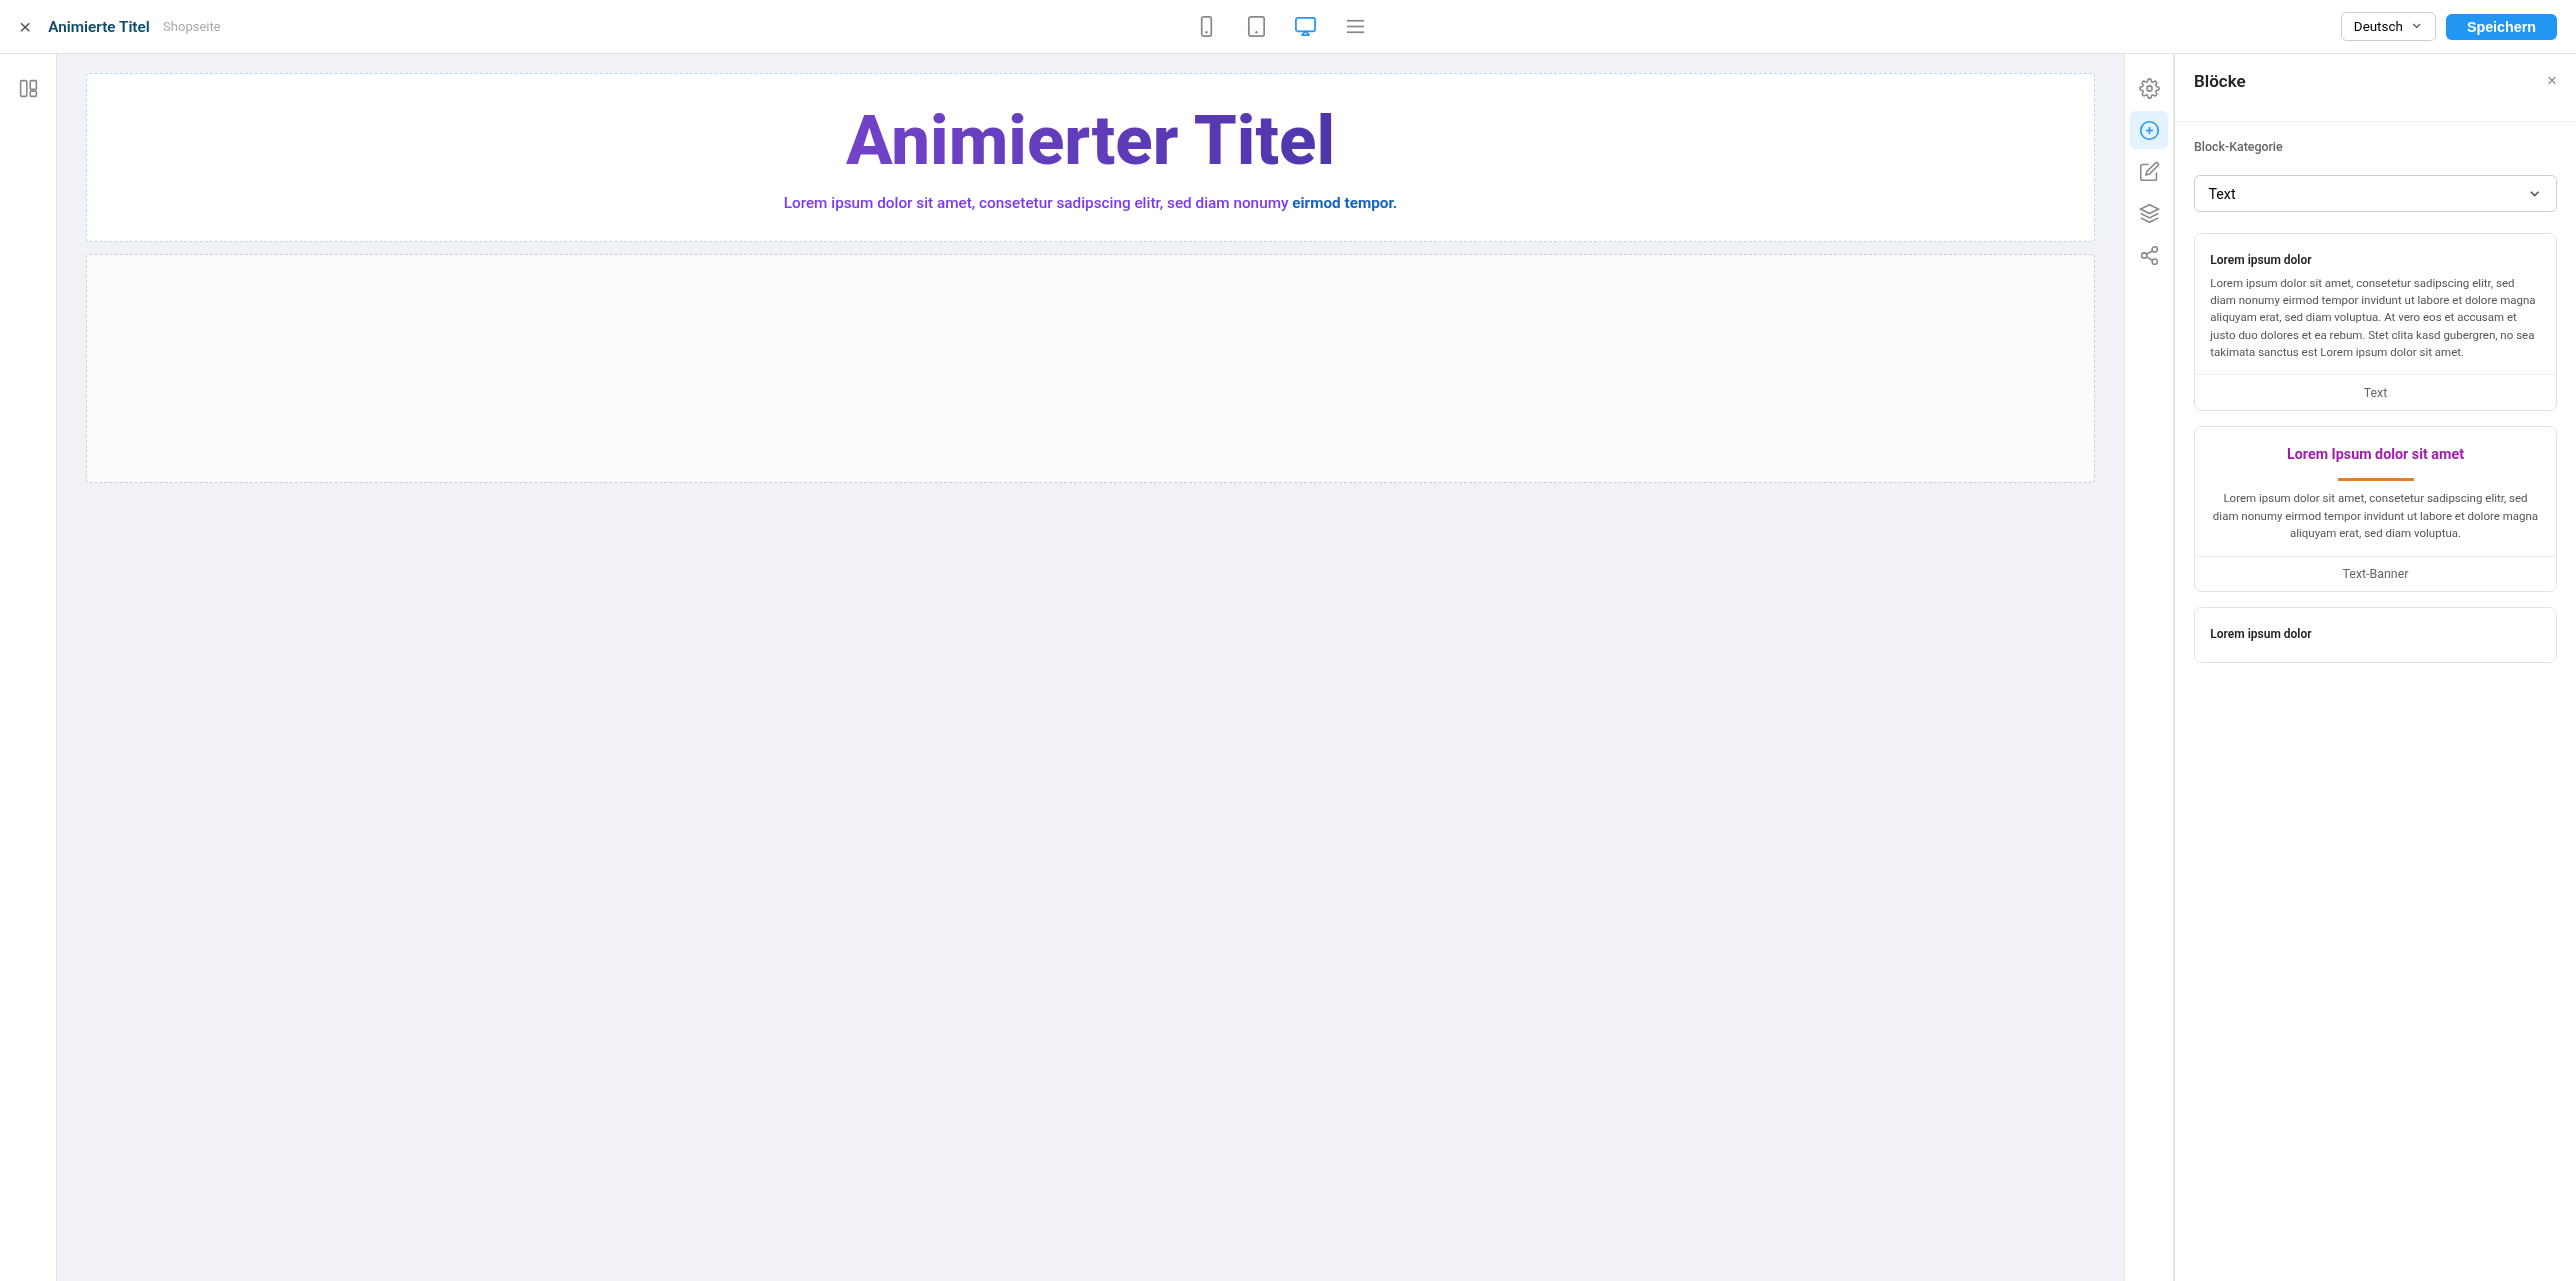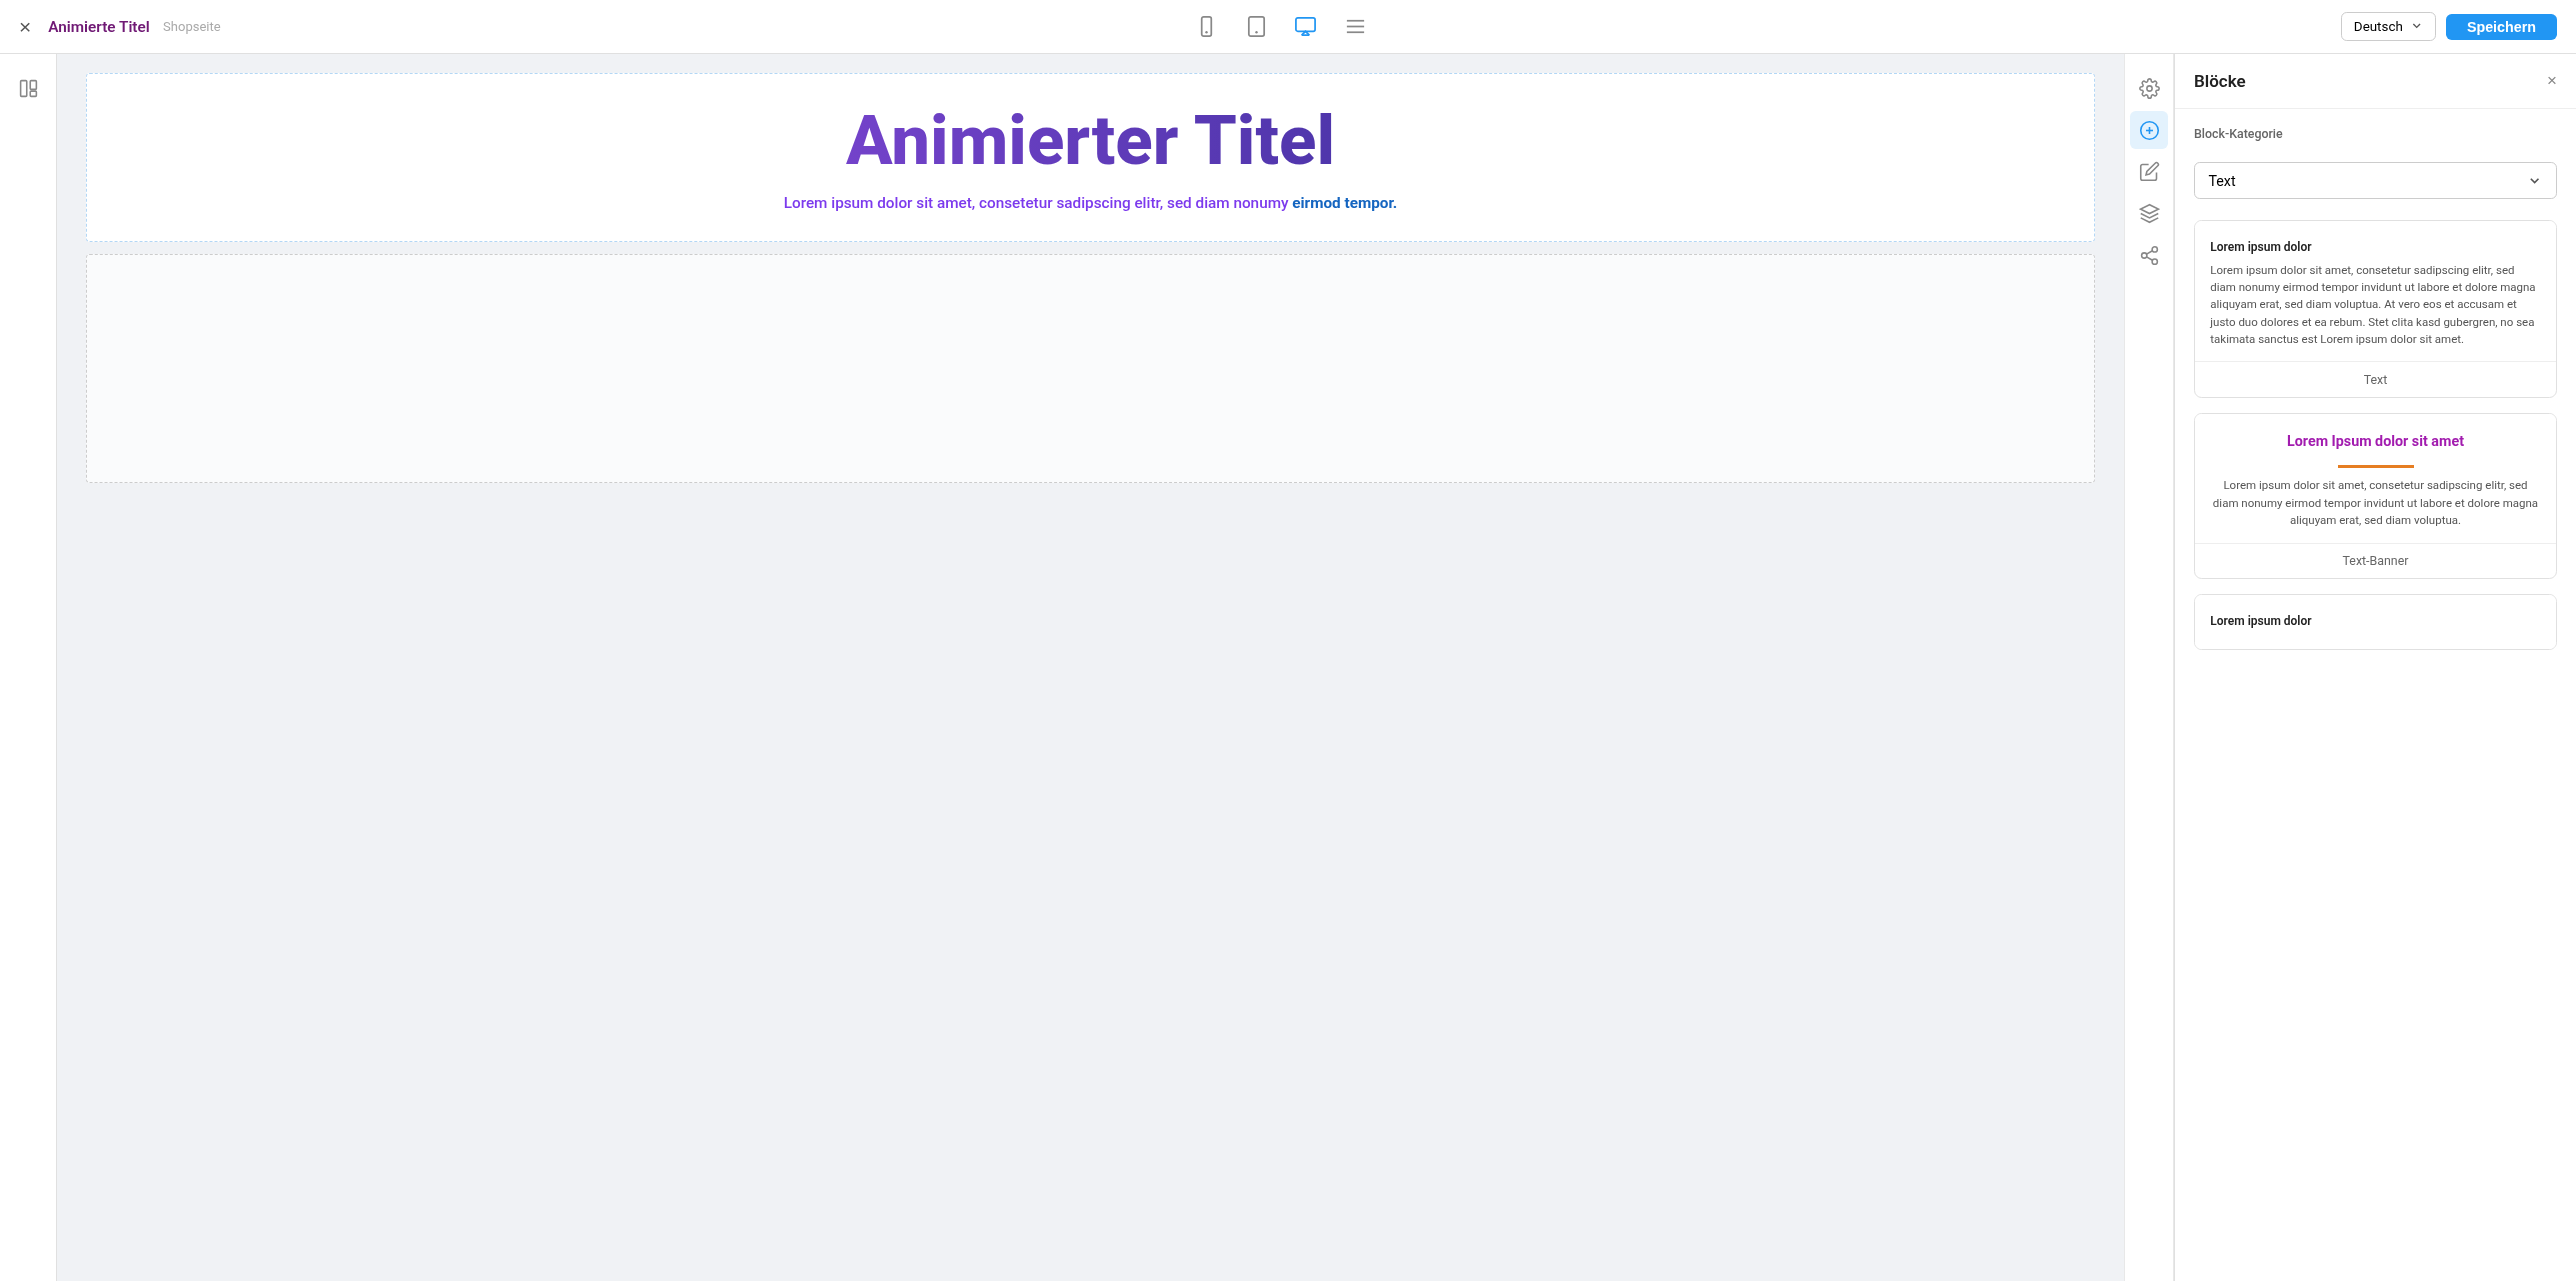--- a/index.html
+++ b/index.html
@@ -20,21 +20,21 @@
     .topbar-close {
       font-size: 21px;
       color: #555;
       cursor: pointer;
       margin-right: 17px;
       background: none; border: none;
     }
     .topbar-title {
       font-size: 15.3px;
       font-weight: 600;
-      color: #701a75;
+      color: #0c4a6e;
       margin-right: 13.4px;
     }
     .topbar-subtitle {
       font-size: 13px;
       color: #aaa;
       font-weight: 400;
       text-align: right;
     }
     .topbar-center {
       flex: 1;
@@ -149,21 +149,21 @@
       background: #fff;
       border-left: 1px solid #e0e0e0;
       display: flex;
       flex-direction: column;
       overflow-y: auto;
     }
     .panel-header {
       display: flex;
       align-items: center;
       justify-content: space-between;
-      padding: 17px 19px 17px;
+      padding: 17px 19px 30px;
       border-bottom: 1px solid #eee;
     }
     .panel-title {
       font-size: 17px;
       font-weight: 600;
       color: #222;
     }
     .panel-close {
       font-size: 17px;
       color: #888;

